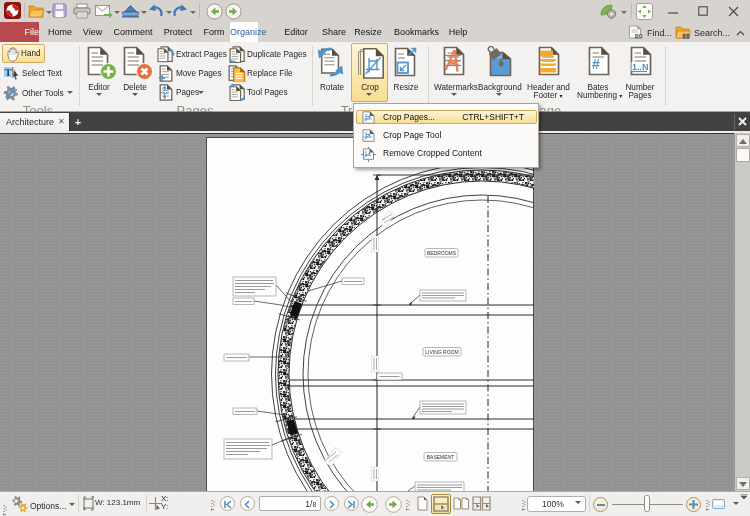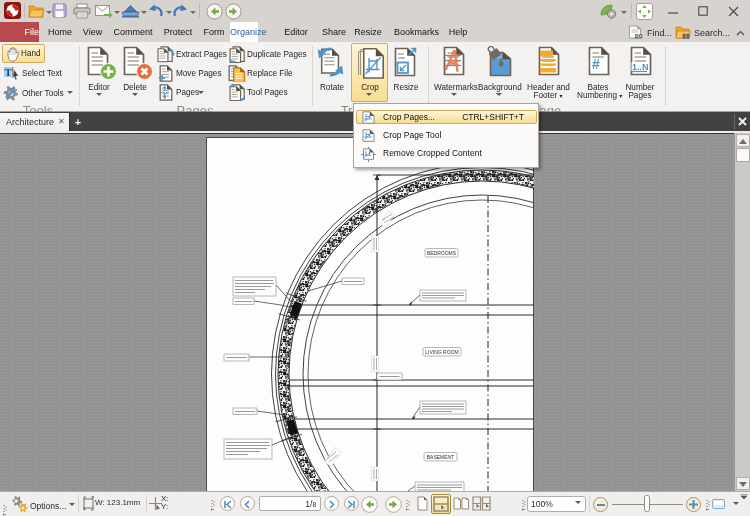--- a/index.html
+++ b/index.html
@@ -608,21 +608,21 @@
       <path d="M4.5 7.5 l3 3.5 -1.9-.3 -1 1.6 Z M14 7.5 l3 3.5 -1.9-.3 -1 1.6 Z" fill="#5a5855"></path>
     </svg>
 <svg class="abs" style="left:522px;top:7px" width="4" height="12" viewBox="0 0 4 12">
       <circle cx="1" cy="1.5" r=".8" fill="#9a9793"></circle>
       <circle cx="3" cy="3" r=".8" fill="#9a9793"></circle>
       <circle cx="1" cy="4.5" r=".8" fill="#9a9793"></circle>
       <circle cx="3" cy="6" r=".8" fill="#9a9793"></circle>
       <circle cx="1" cy="7.5" r=".8" fill="#9a9793"></circle>
       <path d="M0 9 v3 M0 10.5 h3" stroke="#7a7773" stroke-width=".9" fill="none"></path>
     </svg>
-<div class="abs" style="left:527px;top:3.5px;width:59px;height:16px;background:#fff;border:1px solid #b1aeaa;border-radius:3px;font-size:8.5px;line-height:15px;padding-left:3px">100%</div>
+<div class="abs" style="left:527px;top:3.5px;width:59px;height:16px;background:#fff;border:1px solid #b1aeaa;border-radius:3px;font-size:8.5px;line-height:15px;padding-left:14px">100%</div>
 <div class="darr" style="left:575px;top:9px;border-top-width:3.5px"></div>
 <div class="ssep" style="left:589px"></div>
 <div class="abs" style="left:593px;top:5px;width:15px;height:15px;border:1.5px solid #a6926a;border-radius:50%;background:#f7ecd4"></div>
 <div class="abs" style="left:597px;top:11.5px;width:8px;height:2px;background:#4a90c4"></div>
 <div class="abs" style="left:612px;top:12px;width:71px;height:1px;background:#8f8c88"></div>
 <div class="abs" style="left:644px;top:3px;width:6px;height:17px;background:#fdfdfc;border:1px solid #8f8c88;border-radius:2.5px"></div>
 <div class="abs" style="left:686px;top:4.5px;width:15px;height:15px;border:1.5px solid #a6926a;border-radius:50%;background:#f7ecd4"></div>
 <svg class="abs" style="left:689px;top:7.5px" width="9" height="9" viewBox="0 0 9 9">
       <path d="M4.5 0 V9 M0 4.5 H9" stroke="#4a90c4" stroke-width="2"></path>
     </svg>

